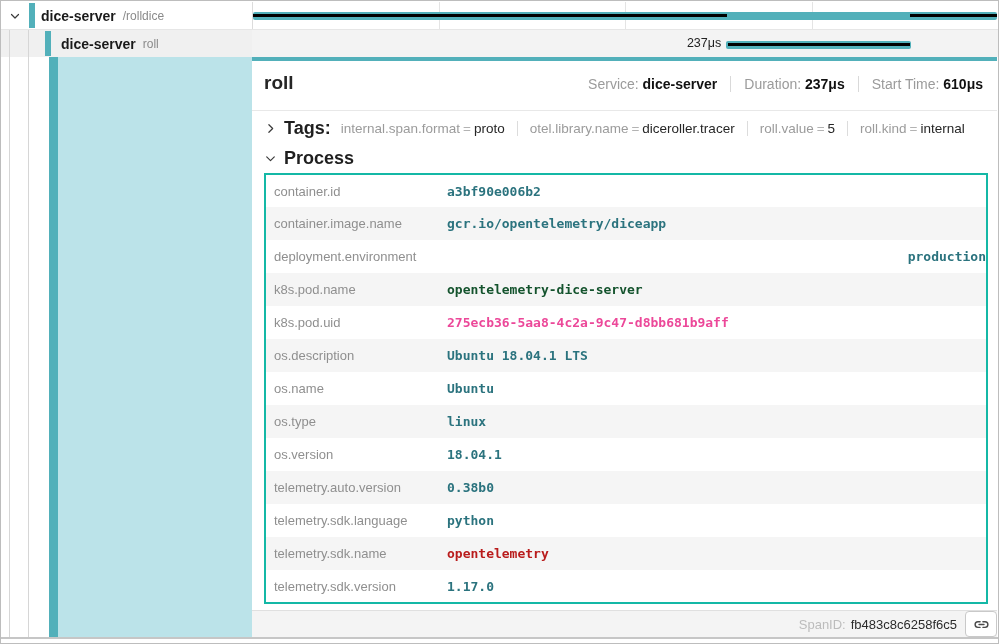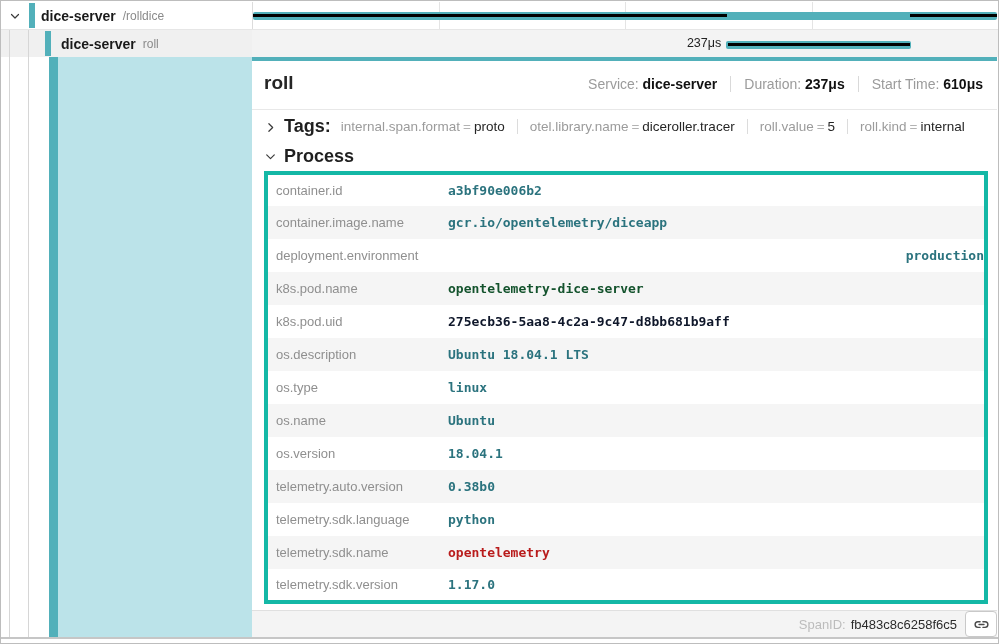--- a/index.html
+++ b/index.html
@@ -61,21 +61,21 @@
   .sec-chevron { width:14px; height:14px; margin-right:6px; flex:0 0 auto; cursor:pointer; }
   .sec-label { font-size:18px; font-weight:700; color:#1f1f1f; margin-right:10px; cursor:pointer; }
   .tag-items { display:flex; align-items:center; font-size:13.5px; }
   .tag-item { padding:0 12px; border-right:1px solid #dcdcdc; white-space:nowrap; }
   .tag-item:first-child { padding-left:0; }
   .tag-item:last-child { border-right:none; }
   .tag-key { color:#9b9b9b; } .tag-eq { color:#b3b3b3; padding:0 3px; } .tag-val { color:#262626; }
 
   .process-row { height:26px; display:flex; align-items:center; padding:0 12px; }
 
-  .kv-table { margin:2px 9px 0 12px; border:4px solid #14b8a6; border-collapse:collapse; width:calc(100% - 21px); }
+  .kv-table { margin:2px 9px 0 12px; border:2px solid #14b8a6; border-collapse:collapse; width:calc(100% - 21px); }
   .kv-table td { height:33px; font-size:13px; vertical-align:middle; }
   .kv-table tr:nth-child(even) td { background:#f5f5f5; }
   .kv-key { color:#8f8f8f; width:182px; padding-left:8px; }
   .kv-val { font-family:"DejaVu Sans Mono","Liberation Mono",monospace; font-weight:700; font-size:13px; }
 
   .detail-footer { flex:1; background:#f4f4f4; border-top:1px solid #e0e0e0; margin-top:6px;
                    display:flex; align-items:center; justify-content:flex-end; padding-right:0; }
   .spanid-label { font-size:13px; color:#bcbcbc; margin-right:5px; }
   .spanid-value { font-size:13px; color:#2b2b2b; }
   .link-btn { width:32px; height:26px; background:#fff; border:1px solid #c9c9c9; border-radius:4px;
@@ -205,33 +205,33 @@
           <tr>
               <td class="kv-key">deployment.environment</td>
               <td class="kv-val" style="color: rgb(43, 115, 126); text-align: right;">production</td>
             </tr>
           <tr>
               <td class="kv-key">k8s.pod.name</td>
               <td class="kv-val" style="color: #14532d;">opentelemetry-dice-server</td>
             </tr>
           <tr>
               <td class="kv-key">k8s.pod.uid</td>
-              <td class="kv-val" style="color: #0f172a;">275ecb36-5aa8-4c2a-9c47-d8bb681b9aff</td>
+              <td class="kv-val" style="color: #ec4899;">275ecb36-5aa8-4c2a-9c47-d8bb681b9aff</td>
             </tr>
           <tr>
               <td class="kv-key">os.description</td>
               <td class="kv-val" style="color: rgb(43, 115, 126);">Ubuntu 18.04.1 LTS</td>
             </tr>
           <tr>
+              <td class="kv-key">os.name</td>
+              <td class="kv-val" style="color: rgb(43, 115, 126);">Ubuntu</td>
+            </tr>
+          <tr>
               <td class="kv-key">os.type</td>
               <td class="kv-val" style="color: rgb(43, 115, 126);">linux</td>
-            </tr>
-          <tr>
-              <td class="kv-key">os.name</td>
-              <td class="kv-val" style="color: rgb(43, 115, 126);">Ubuntu</td>
             </tr>
           <tr>
               <td class="kv-key">os.version</td>
               <td class="kv-val" style="color: rgb(43, 115, 126);">18.04.1</td>
             </tr>
           <tr>
               <td class="kv-key">telemetry.auto.version</td>
               <td class="kv-val" style="color: rgb(43, 115, 126);">0.38b0</td>
             </tr>
           <tr>

